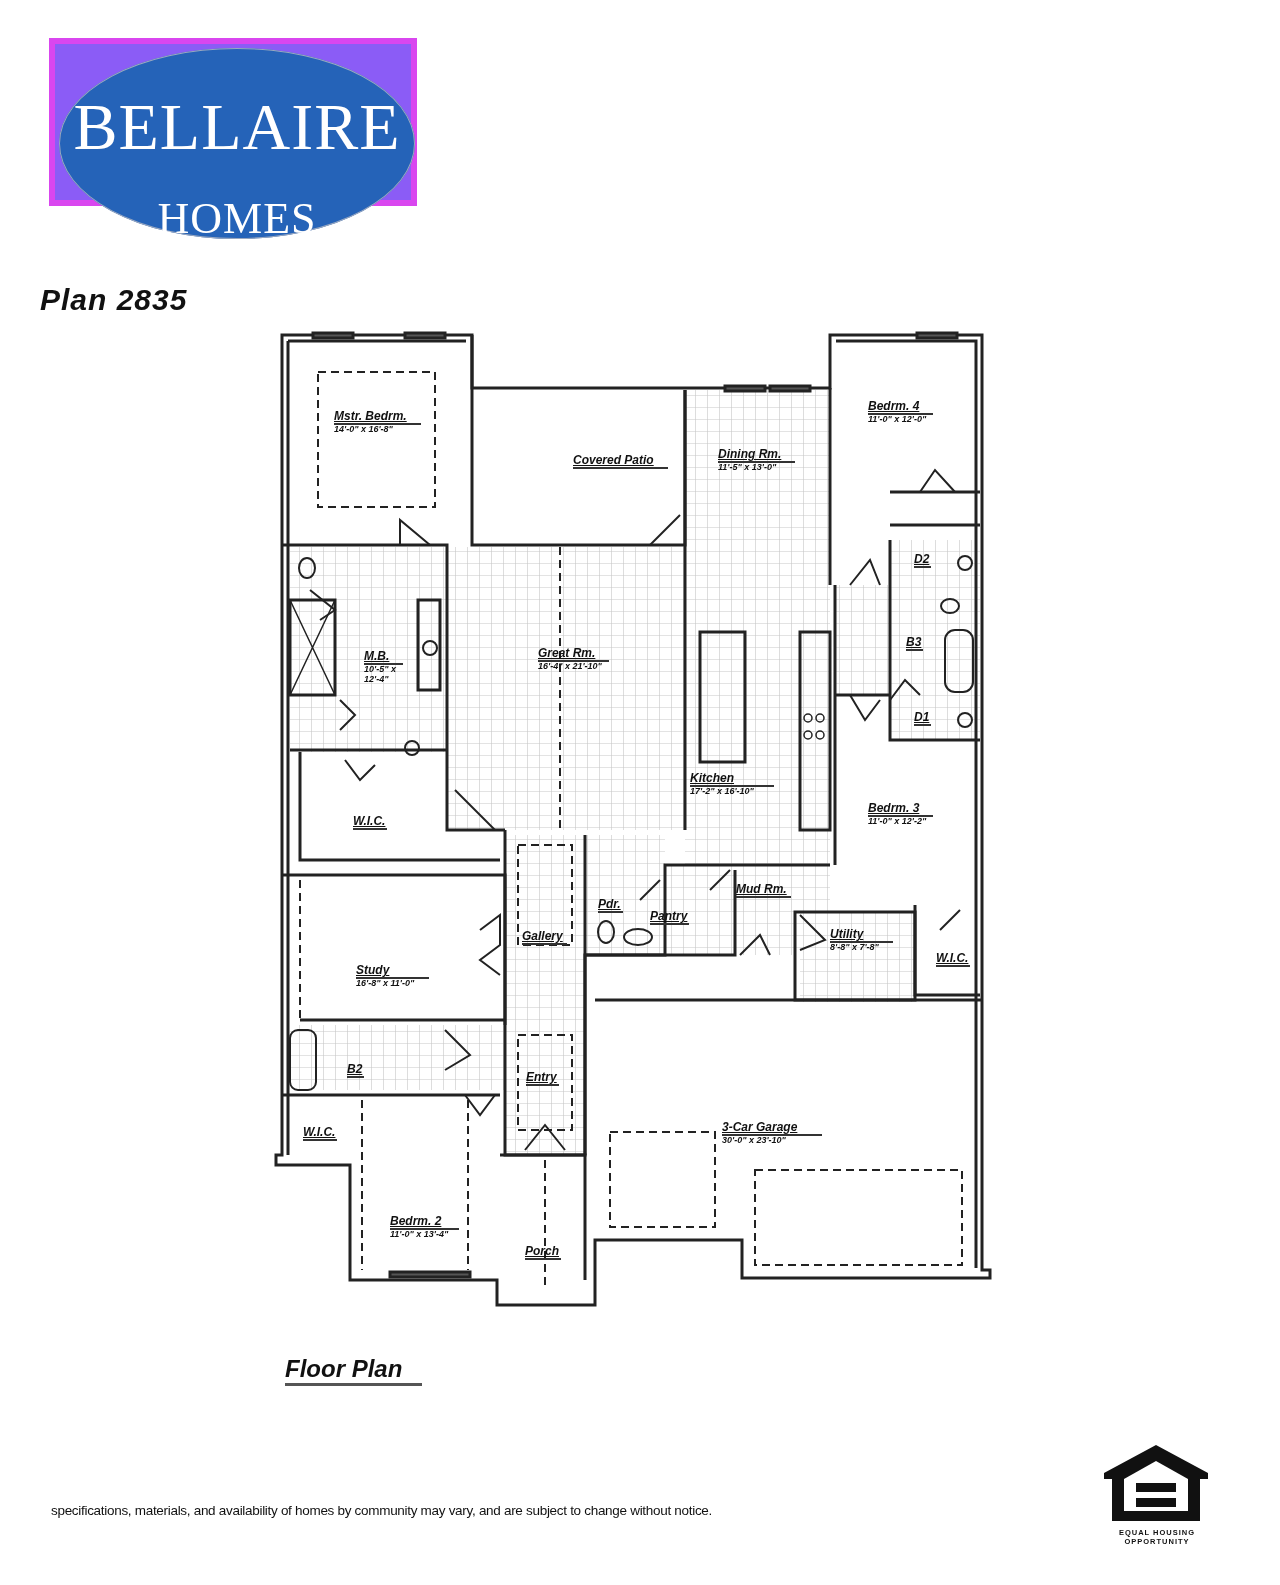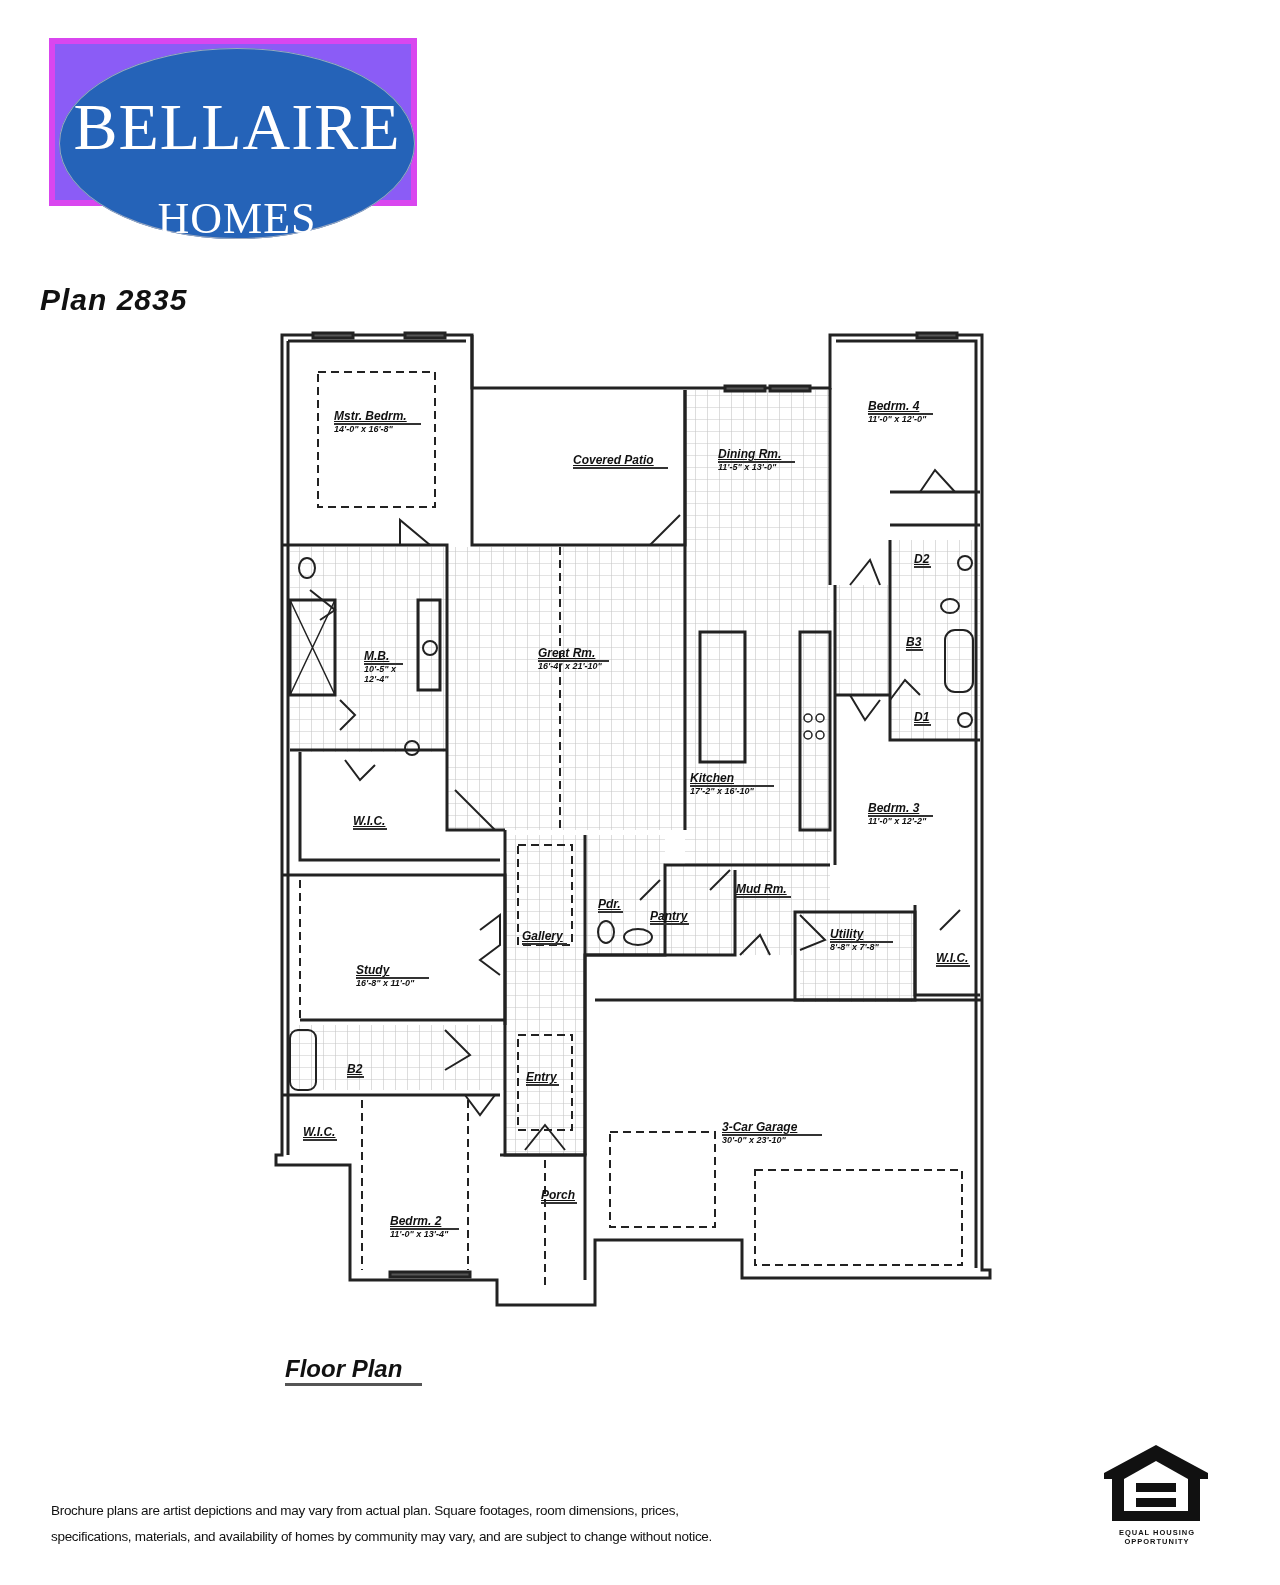--- a/index.html
+++ b/index.html
@@ -153,26 +153,25 @@
 <div class="room-label" style="left:650px;top:910px;"><span class="nm" style="padding-right:2px">Pantry</span></div>
 <div class="room-label" style="left:522px;top:930px;"><span class="nm" style="padding-right:4px">Gallery</span></div>
 <div class="room-label" style="left:830px;top:928px;"><span class="nm" style="padding-right:30px">Utility</span><span class="dim">8'-8" x 7'-8"</span></div>
 <div class="room-label" style="left:936px;top:952px;"><span class="nm" style="padding-right:2px">W.I.C.</span></div>
 <div class="room-label" style="left:356px;top:964px;"><span class="nm" style="padding-right:40px">Study</span><span class="dim">16'-8" x 11'-0"</span></div>
 <div class="room-label" style="left:347px;top:1063px;"><span class="nm" style="padding-right:2px">B2</span></div>
 <div class="room-label" style="left:526px;top:1071px;"><span class="nm" style="padding-right:2px">Entry</span></div>
 <div class="room-label" style="left:722px;top:1081px;margin-top:40px;"><span class="nm" style="padding-right:25px">3-Car Garage</span><span class="dim">30'-0" x 23'-10"</span></div>
 <div class="room-label" style="left:303px;top:1126px;"><span class="nm" style="padding-right:2px">W.I.C.</span></div>
 <div class="room-label" style="left:390px;top:1215px;"><span class="nm" style="padding-right:18px">Bedrm. 2</span><span class="dim">11'-0" x 13'-4"</span></div>
-<div class="room-label" style="left:525px;top:1189px;margin-left:16px;"><span class="nm" style="padding-right:2px">Porch</span></div>
+<div class="room-label" style="left:525px;top:1245px;"><span class="nm" style="padding-right:2px">Porch</span></div>
 
 <div class="floor-caption">Floor Plan</div>
 
 <div class="disclaimer">
-  <div>Brochure plans are artist depictions and may vary from actual plan.  Square footages, room dimensions, prices,</div>
   <div>specifications, materials, and availability of homes by community may vary, and are subject to change without notice.</div>
 </div>
 
 <svg class="eho" viewBox="0 0 112 110" xmlns="http://www.w3.org/2000/svg">
   <path d="M56 2 L108 30 V36 H100 V78 H12 V36 H4 V30 Z" fill="#111"></path>
   <path d="M56 18 L88 36 V68 H24 V36 Z" fill="#fff"></path>
   <rect x="36" y="40" width="40" height="9" fill="#111"></rect>
   <rect x="36" y="55" width="40" height="9" fill="#111"></rect>
 </svg>
 <div class="eho-text">

